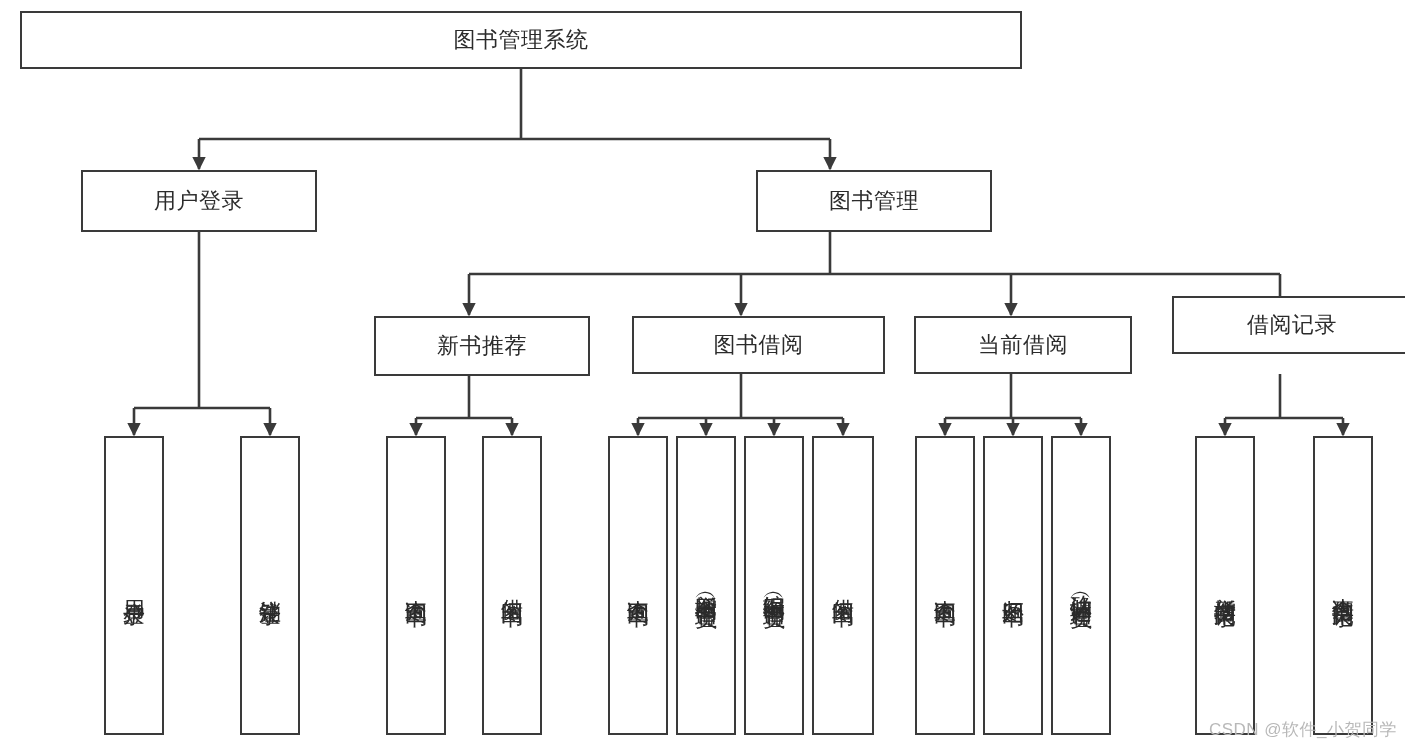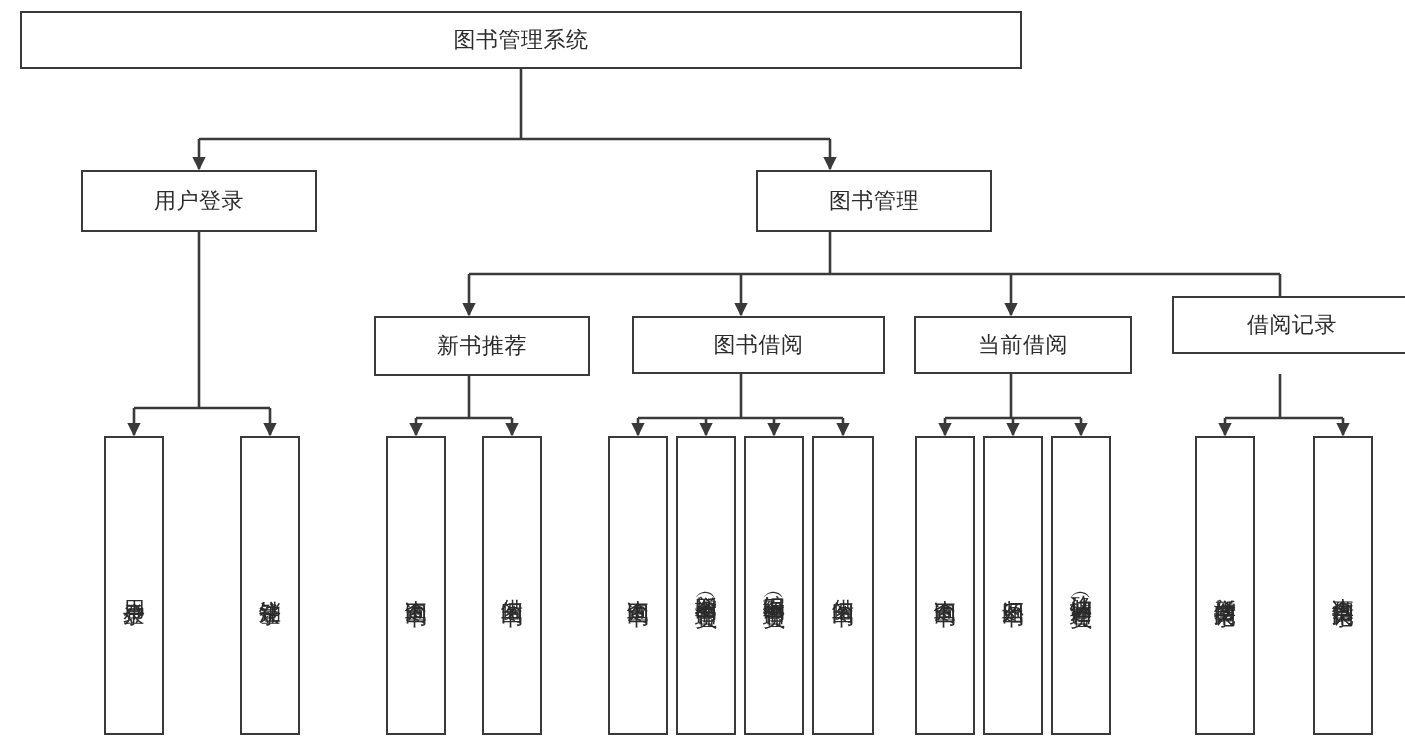--- a/index.html
+++ b/index.html
@@ -173,13 +173,14 @@
       <div class="node-box node-v" style="left: 1051px; top: 436px; width: 60px; height: 299px;">
         <span class="node-label">确认归还（管理员）</span>
       </div>
       <div class="node-box node-v" style="left: 1195px; top: 436px; width: 60px; height: 299px;">
         <span class="node-label">新增借阅记录</span>
       </div>
       <div class="node-box node-v" style="left: 1313px; top: 436px; width: 60px; height: 299px;">
         <span class="node-label">查询借阅记录</span>
       </div>
     </div>
+  <div id="watermark">CSDN @软件_小贺同学</div>
 </div>
 
 </body></html>

